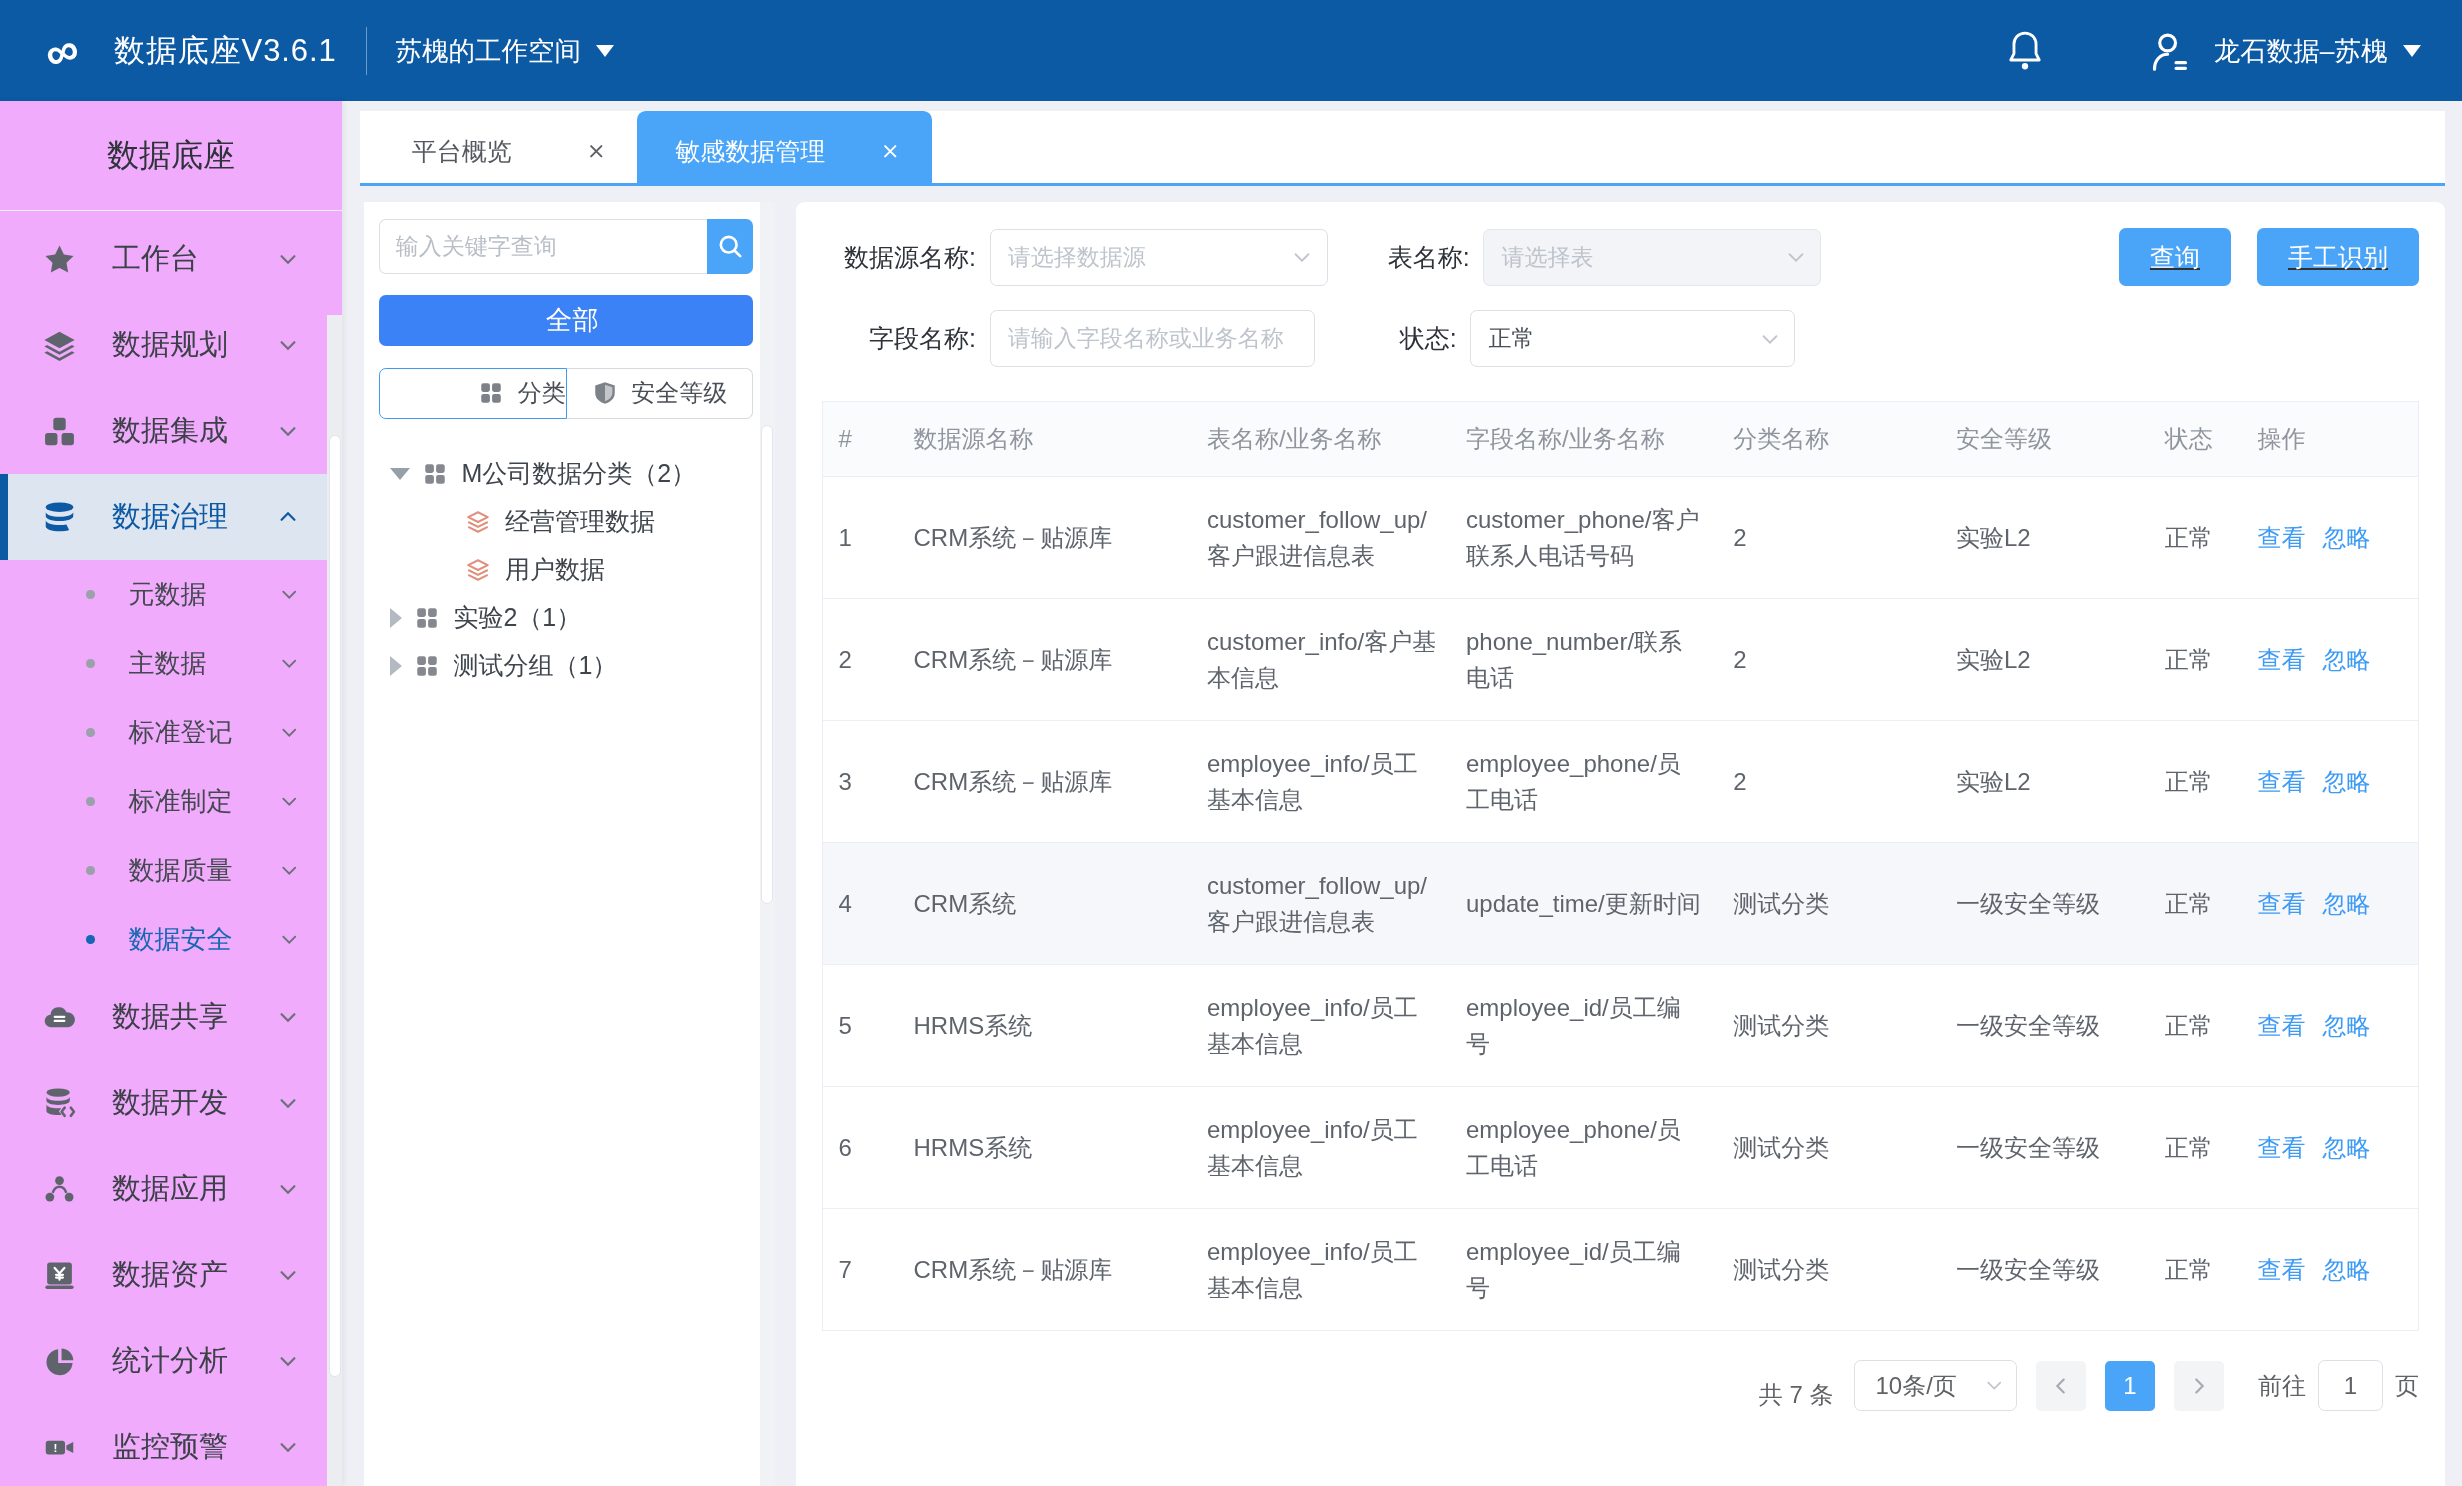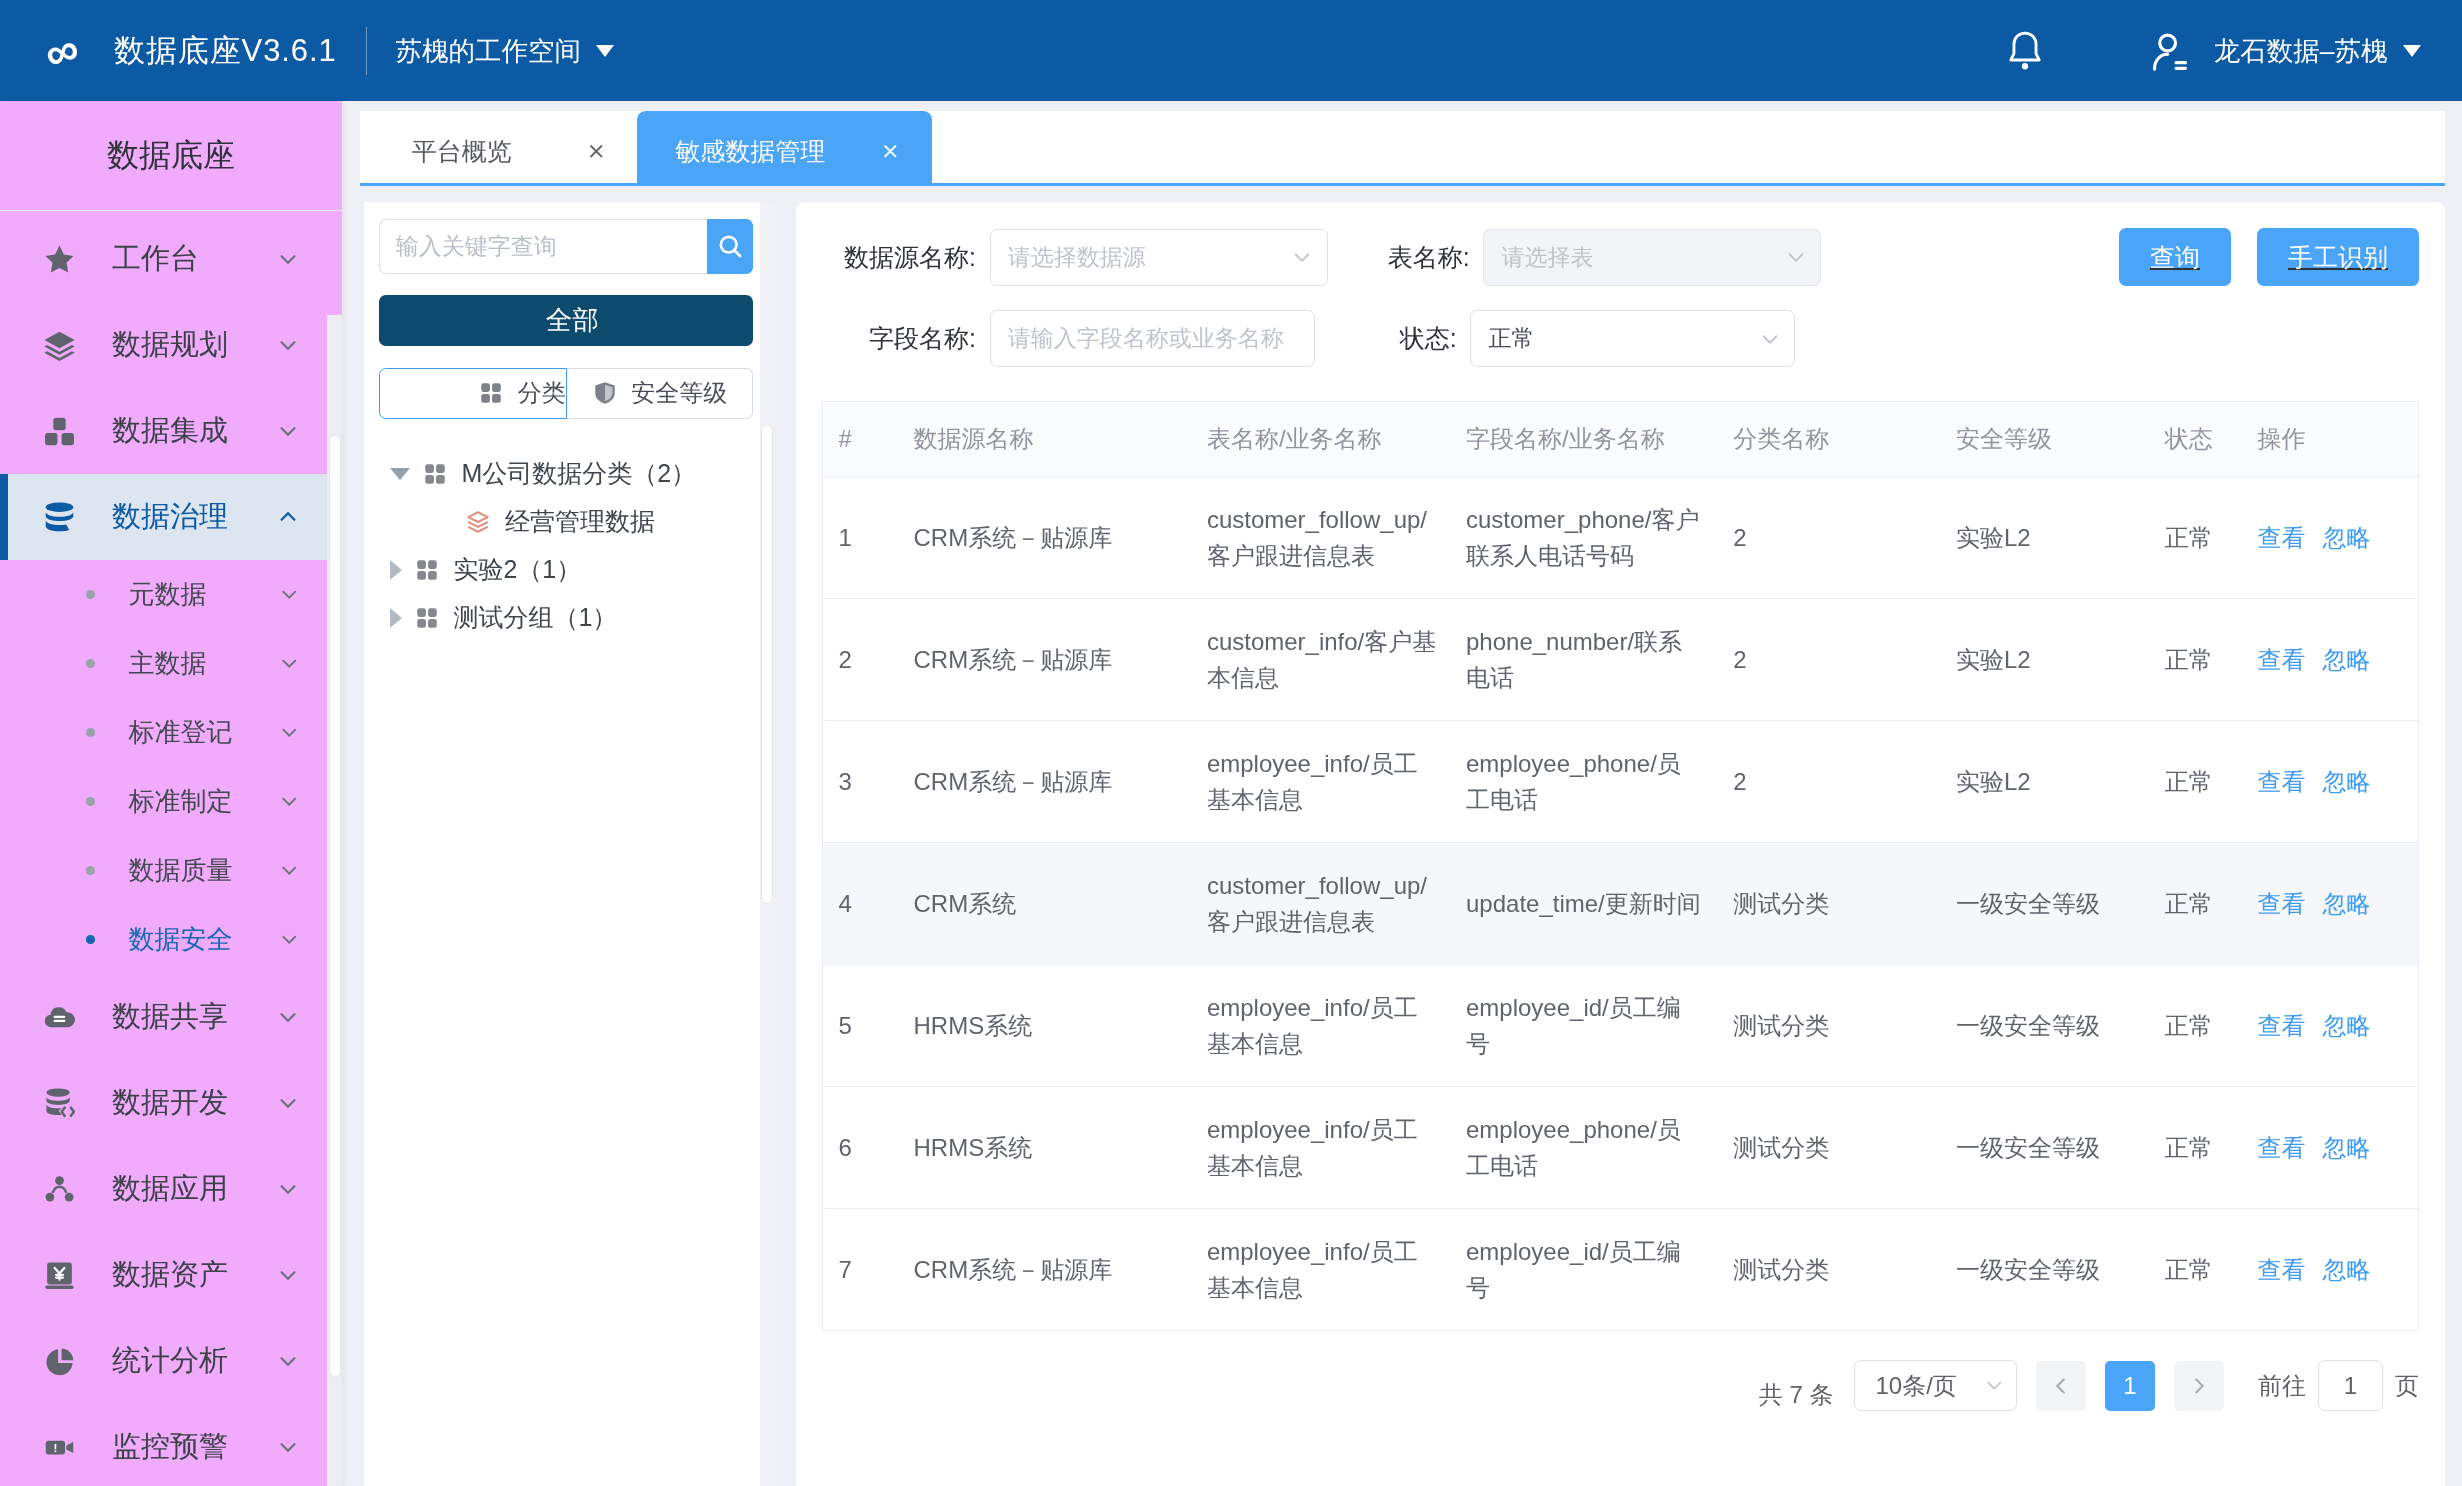--- a/index.html
+++ b/index.html
@@ -87,21 +87,21 @@
     flex:1; height:55px; border:1.7px solid #dcdfe6; border-right:none;
     border-radius:6.8px 0 0 6.8px; font-size:23px; padding:0 15.4px; color:#303133; outline:none;
     font-family:inherit;
   }
   .sinput::placeholder { color:#b9bfc7; }
   .sbtn {
     width:65px; height:55px; background:#4aa4f7; border:none; border-radius:0 6.8px 6.8px 0;
     display:flex; align-items:center; justify-content:center; cursor:pointer;
   }
   .allbtn {
-    margin-top:20.5px; width:100%; height:51px; background:#0c4a6e; color:#fff;
+    margin-top:20.5px; width:100%; height:51px; background:#3b82f6; color:#fff;
     border:none; border-radius:6.8px; font-size:26.5px; cursor:pointer; font-family:inherit;padding-left:12px;
   }
   .togglerow { display:flex; margin-top:22px; height:51px; }
   .tg {
     flex:1; display:flex; align-items:center; justify-content:center;
     font-size:24px; color:#4a4f57; background:#fff; cursor:pointer;
     border:1.7px solid #d7dae0;
   }
   .tg .tico { margin-right:13.7px; color:#7d8289; }
   .tg.sel { border-color:#3f9bf0; position:relative; z-index:1;justify-content:flex-end; }
@@ -510,20 +510,30 @@
     </div>
     <div class="tnode tchild">
       <span class="lico">
           <svg width="26" height="26" viewBox="0 0 24 24" fill="none" stroke="currentColor" stroke-width="1.9" stroke-linejoin="round">
             <path d="M12 3l9 4.5-9 4.5-9-4.5z"></path>
             <path d="M3 12l9 4.5 9-4.5"></path>
             <path d="M3 16.5L12 21l9-4.5"></path>
           </svg>
         </span>
       <span>经营管理数据</span>
+    </div>
+    <div class="tnode tchild">
+      <span class="lico">
+          <svg width="26" height="26" viewBox="0 0 24 24" fill="none" stroke="currentColor" stroke-width="1.9" stroke-linejoin="round">
+            <path d="M12 3l9 4.5-9 4.5-9-4.5z"></path>
+            <path d="M3 12l9 4.5 9-4.5"></path>
+            <path d="M3 16.5L12 21l9-4.5"></path>
+          </svg>
+        </span>
+      <span>用户数据</span>
     </div>
     <div class="tnode">
       <span class="car right"></span>
       <span class="gico">
           <svg width="26" height="26" viewBox="0 0 24 24" fill="currentColor">
             <rect x="3" y="3" width="8" height="8" rx="2"></rect>
             <rect x="13" y="3" width="8" height="8" rx="2"></rect>
             <rect x="3" y="13" width="8" height="8" rx="2"></rect>
             <rect x="13" y="13" width="8" height="8" rx="2"></rect>
           </svg>

